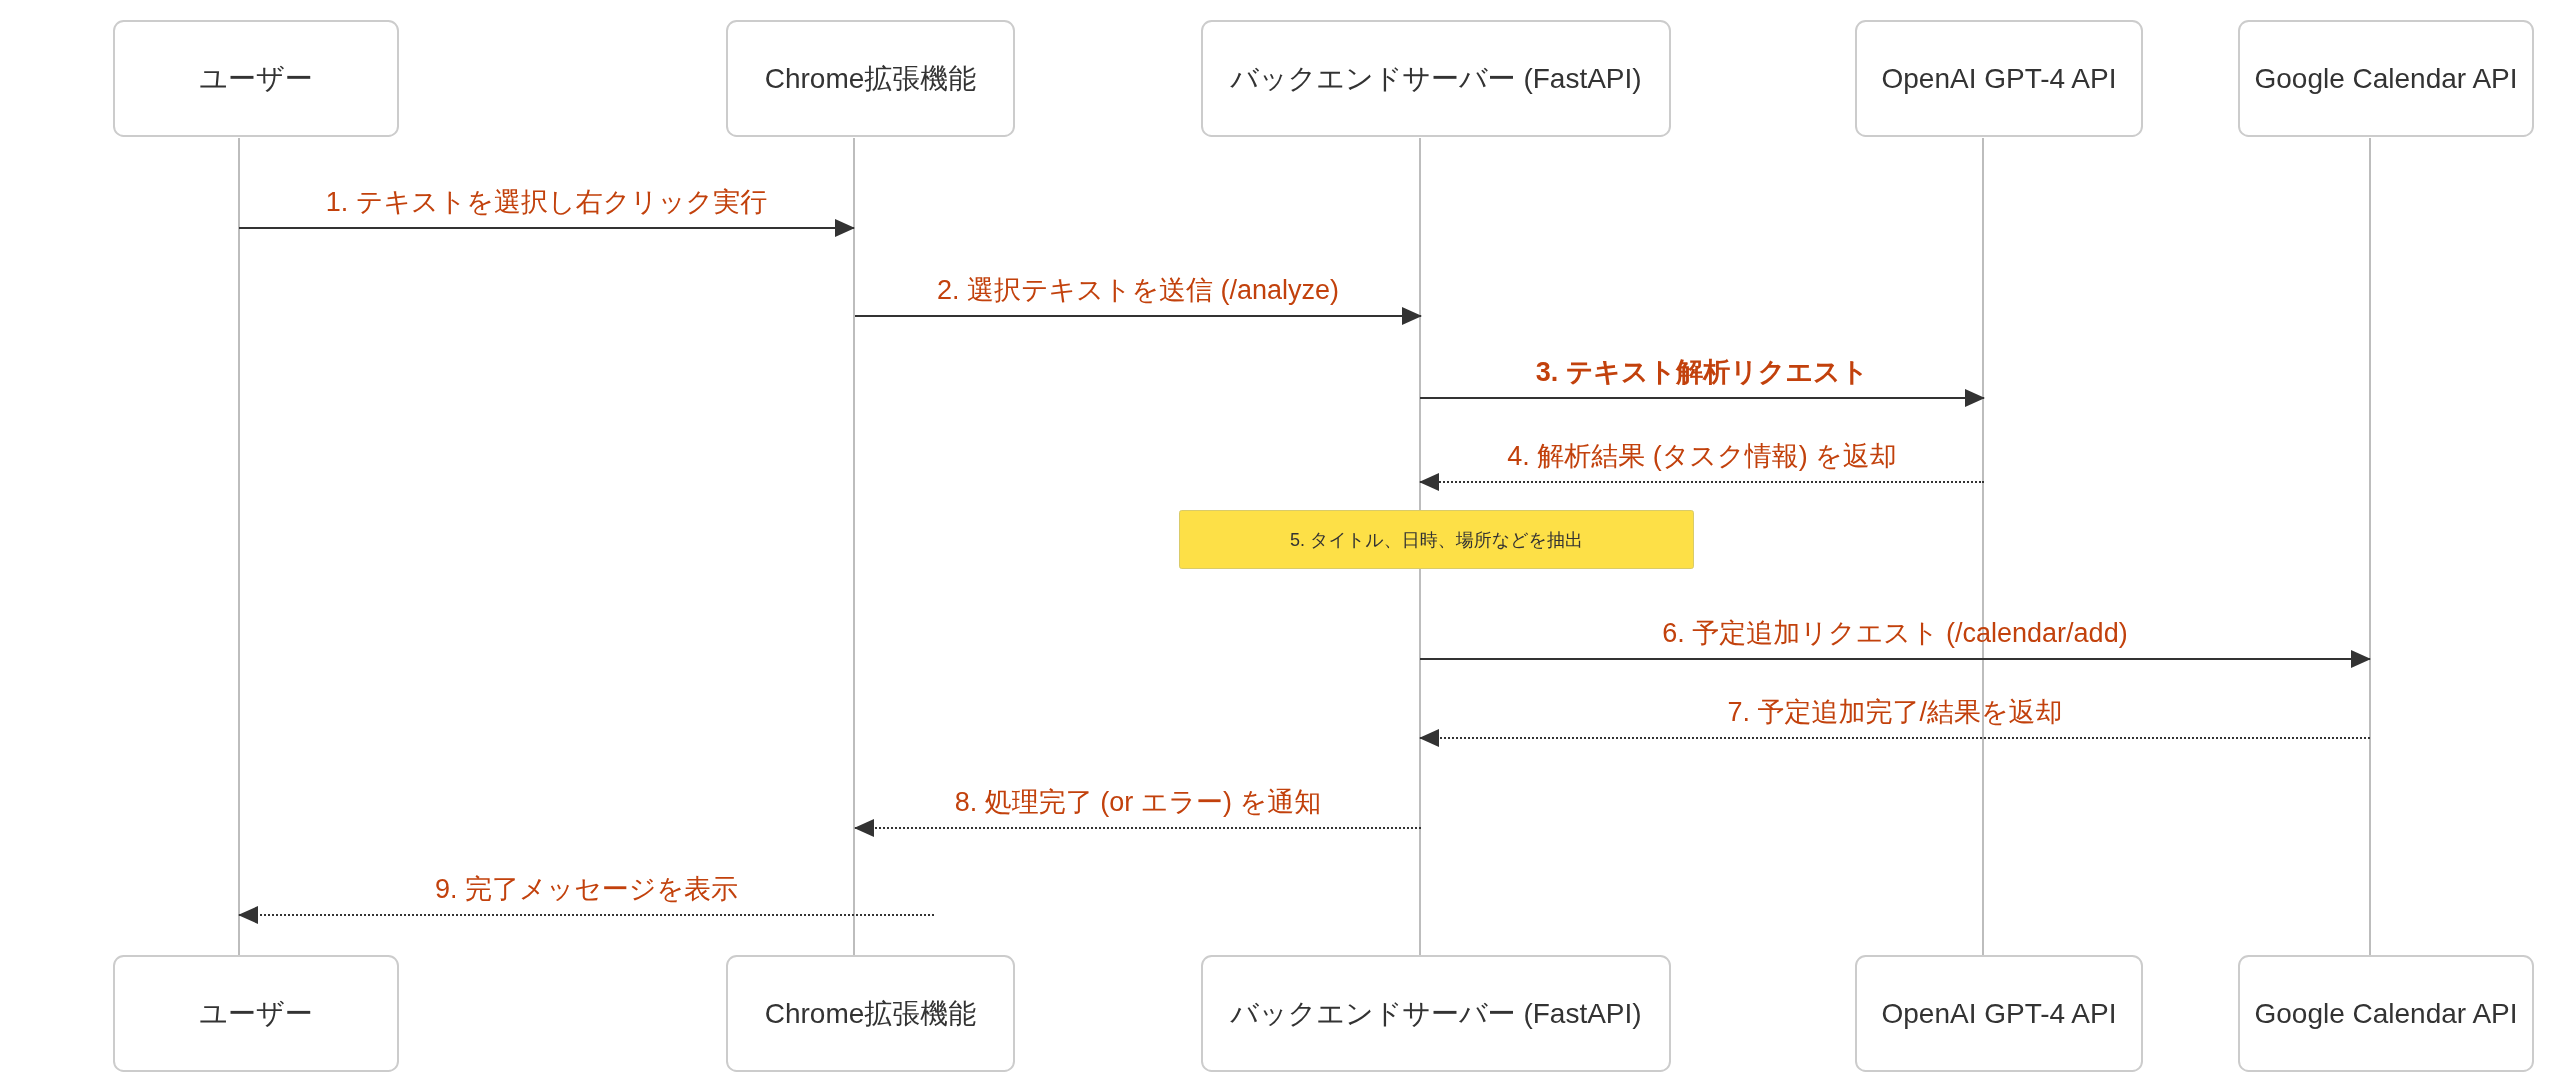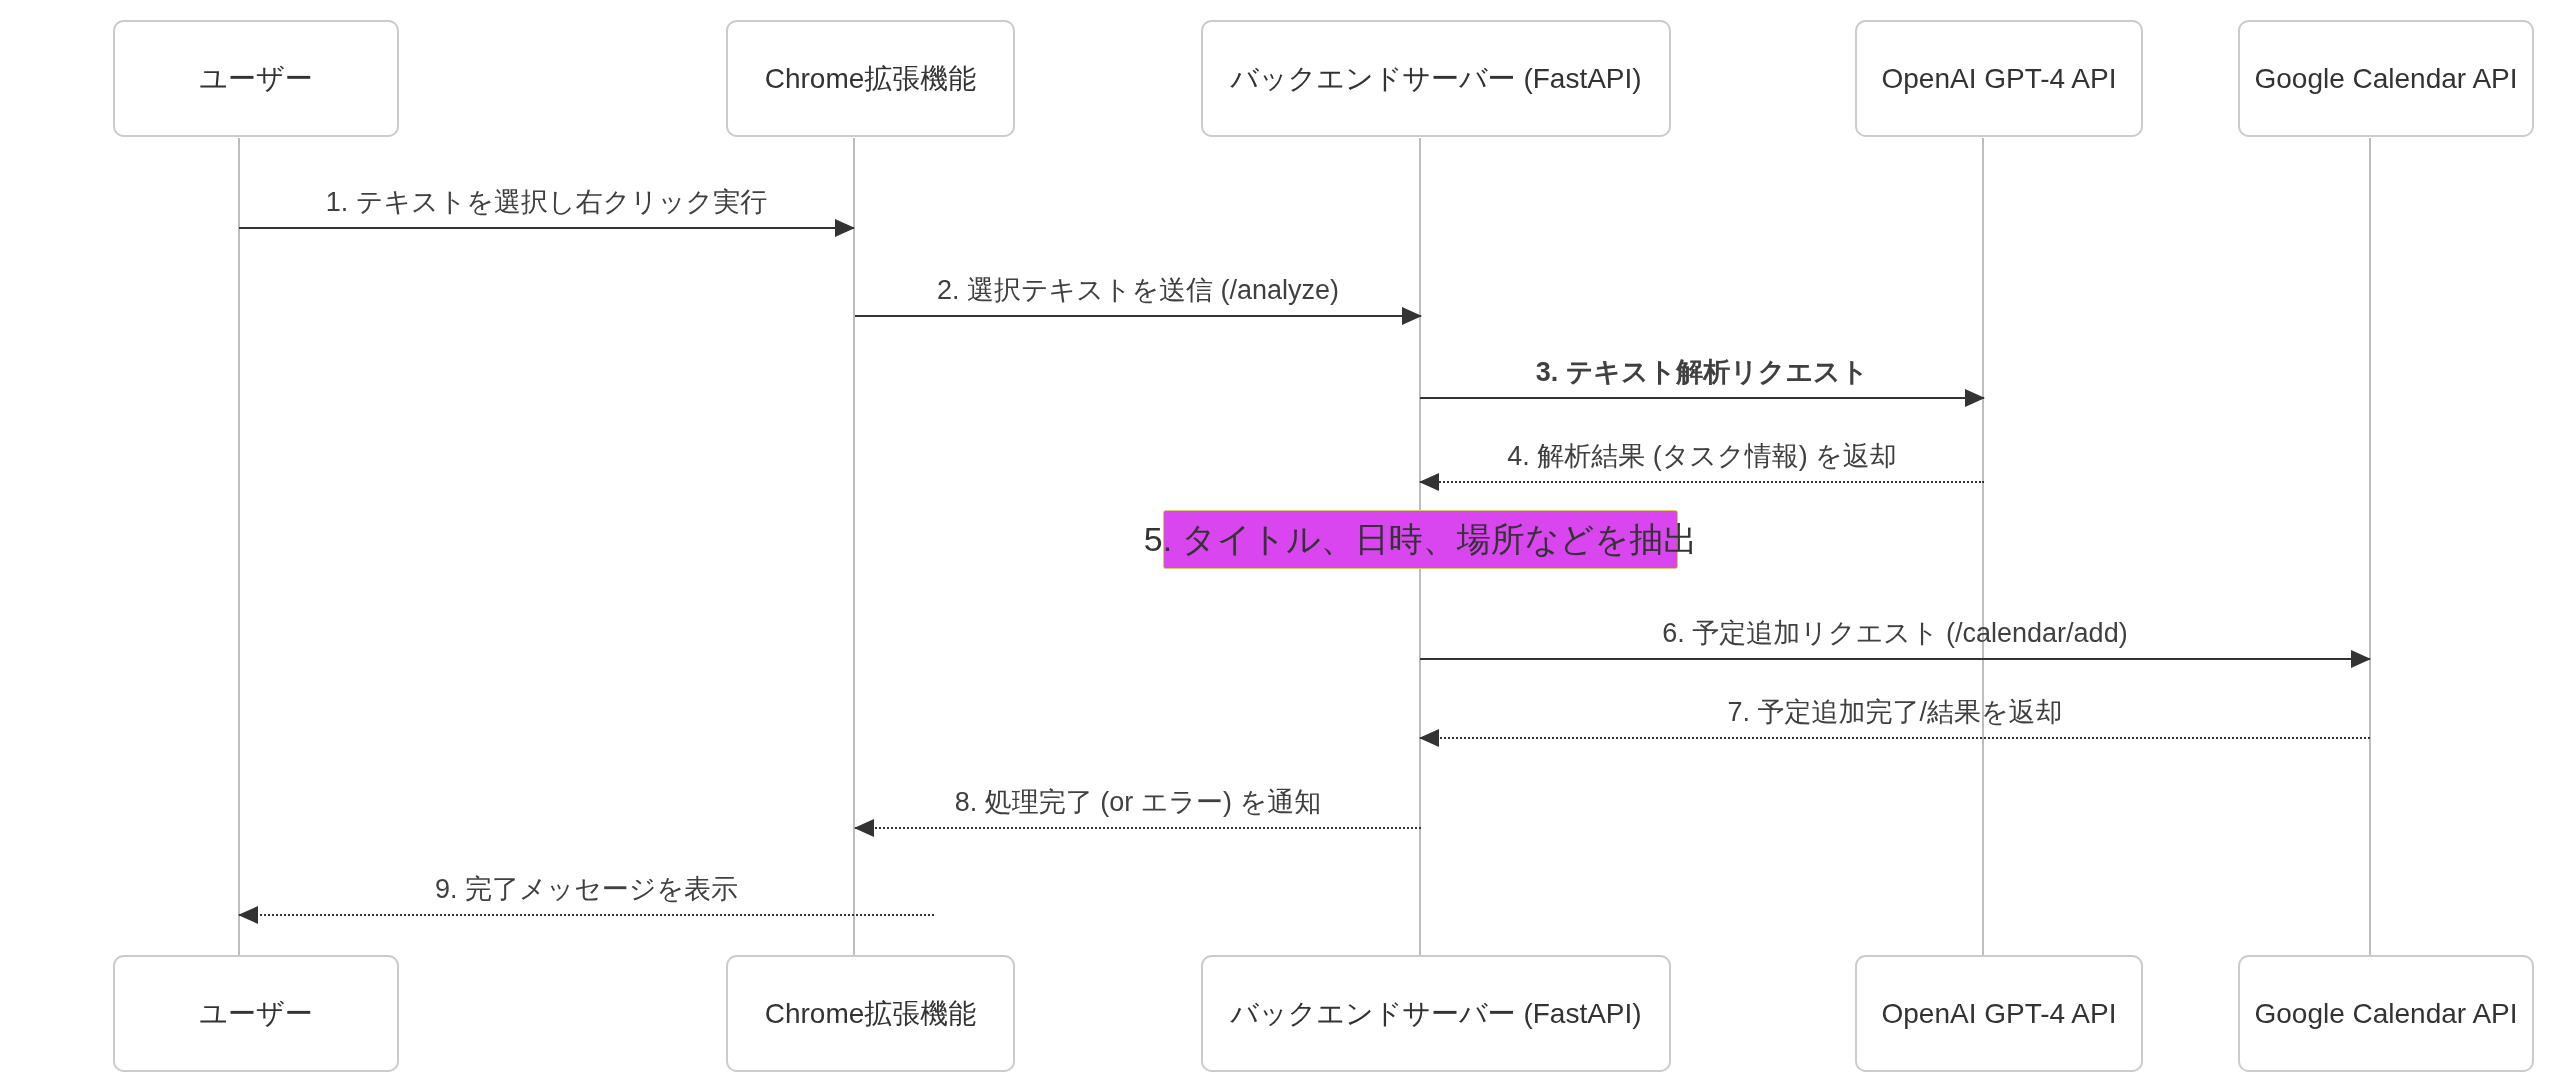--- a/index.html
+++ b/index.html
@@ -29,43 +29,44 @@
     position: absolute;
     top: 138px;
     width: 2px;
     height: 817px;
     background: #bdbdbd;
   }
 
   .message { position: absolute; height: 43px; }
   .msg-label {
     position: absolute; left: 0; right: 0; bottom: 9.4px;
-    text-align: center; font-size: 27px; color: #404040;
+    text-align: center; font-size: 27px; color: #c2410c;
     white-space: nowrap;
   }
   .msg-line { position: absolute; left: 0; right: 0; bottom: 0; height: 0; }
   .msg-line.solid  { border-bottom: 2.7px solid #333333; }
   .msg-line.dashed { border-bottom: 2.7px dotted #333333; }
 
   .arrowhead {
     position: absolute; bottom: -8px; width: 0; height: 0;
     border-top: 9.4px solid transparent;
     border-bottom: 9.4px solid transparent;
   }
   .arrowhead.right { right: -1.3px; border-left: 20px solid #333333; }
   .arrowhead.left  { left:  -1.3px; border-right: 20px solid #333333; }
 
   .note {
     position: absolute;
-    background: #d946ef;
+    background: #fde047;
     border: 1.3px solid #d9cb6a;
     border-radius: 2.7px;
     display: flex; align-items: center; justify-content: center;
-    font-size: 34px; color: #333333;
+    font-size: 18px; color: #333333;
     white-space: nowrap;
+    margin-left: 16px;
   }
 </style>
 </head>
 <body>
 
 <div class="diagram">
 
   <div class="actor" style="left:97px;  top:20px; width:286px;">ユーザー</div>
   <div class="actor" style="left:710px; top:20px; width:289px;">Chrome拡張機能</div>
   <div class="actor" style="left:1185px; top:20px; width:470px;">バックエンドサーバー (FastAPI)</div>

